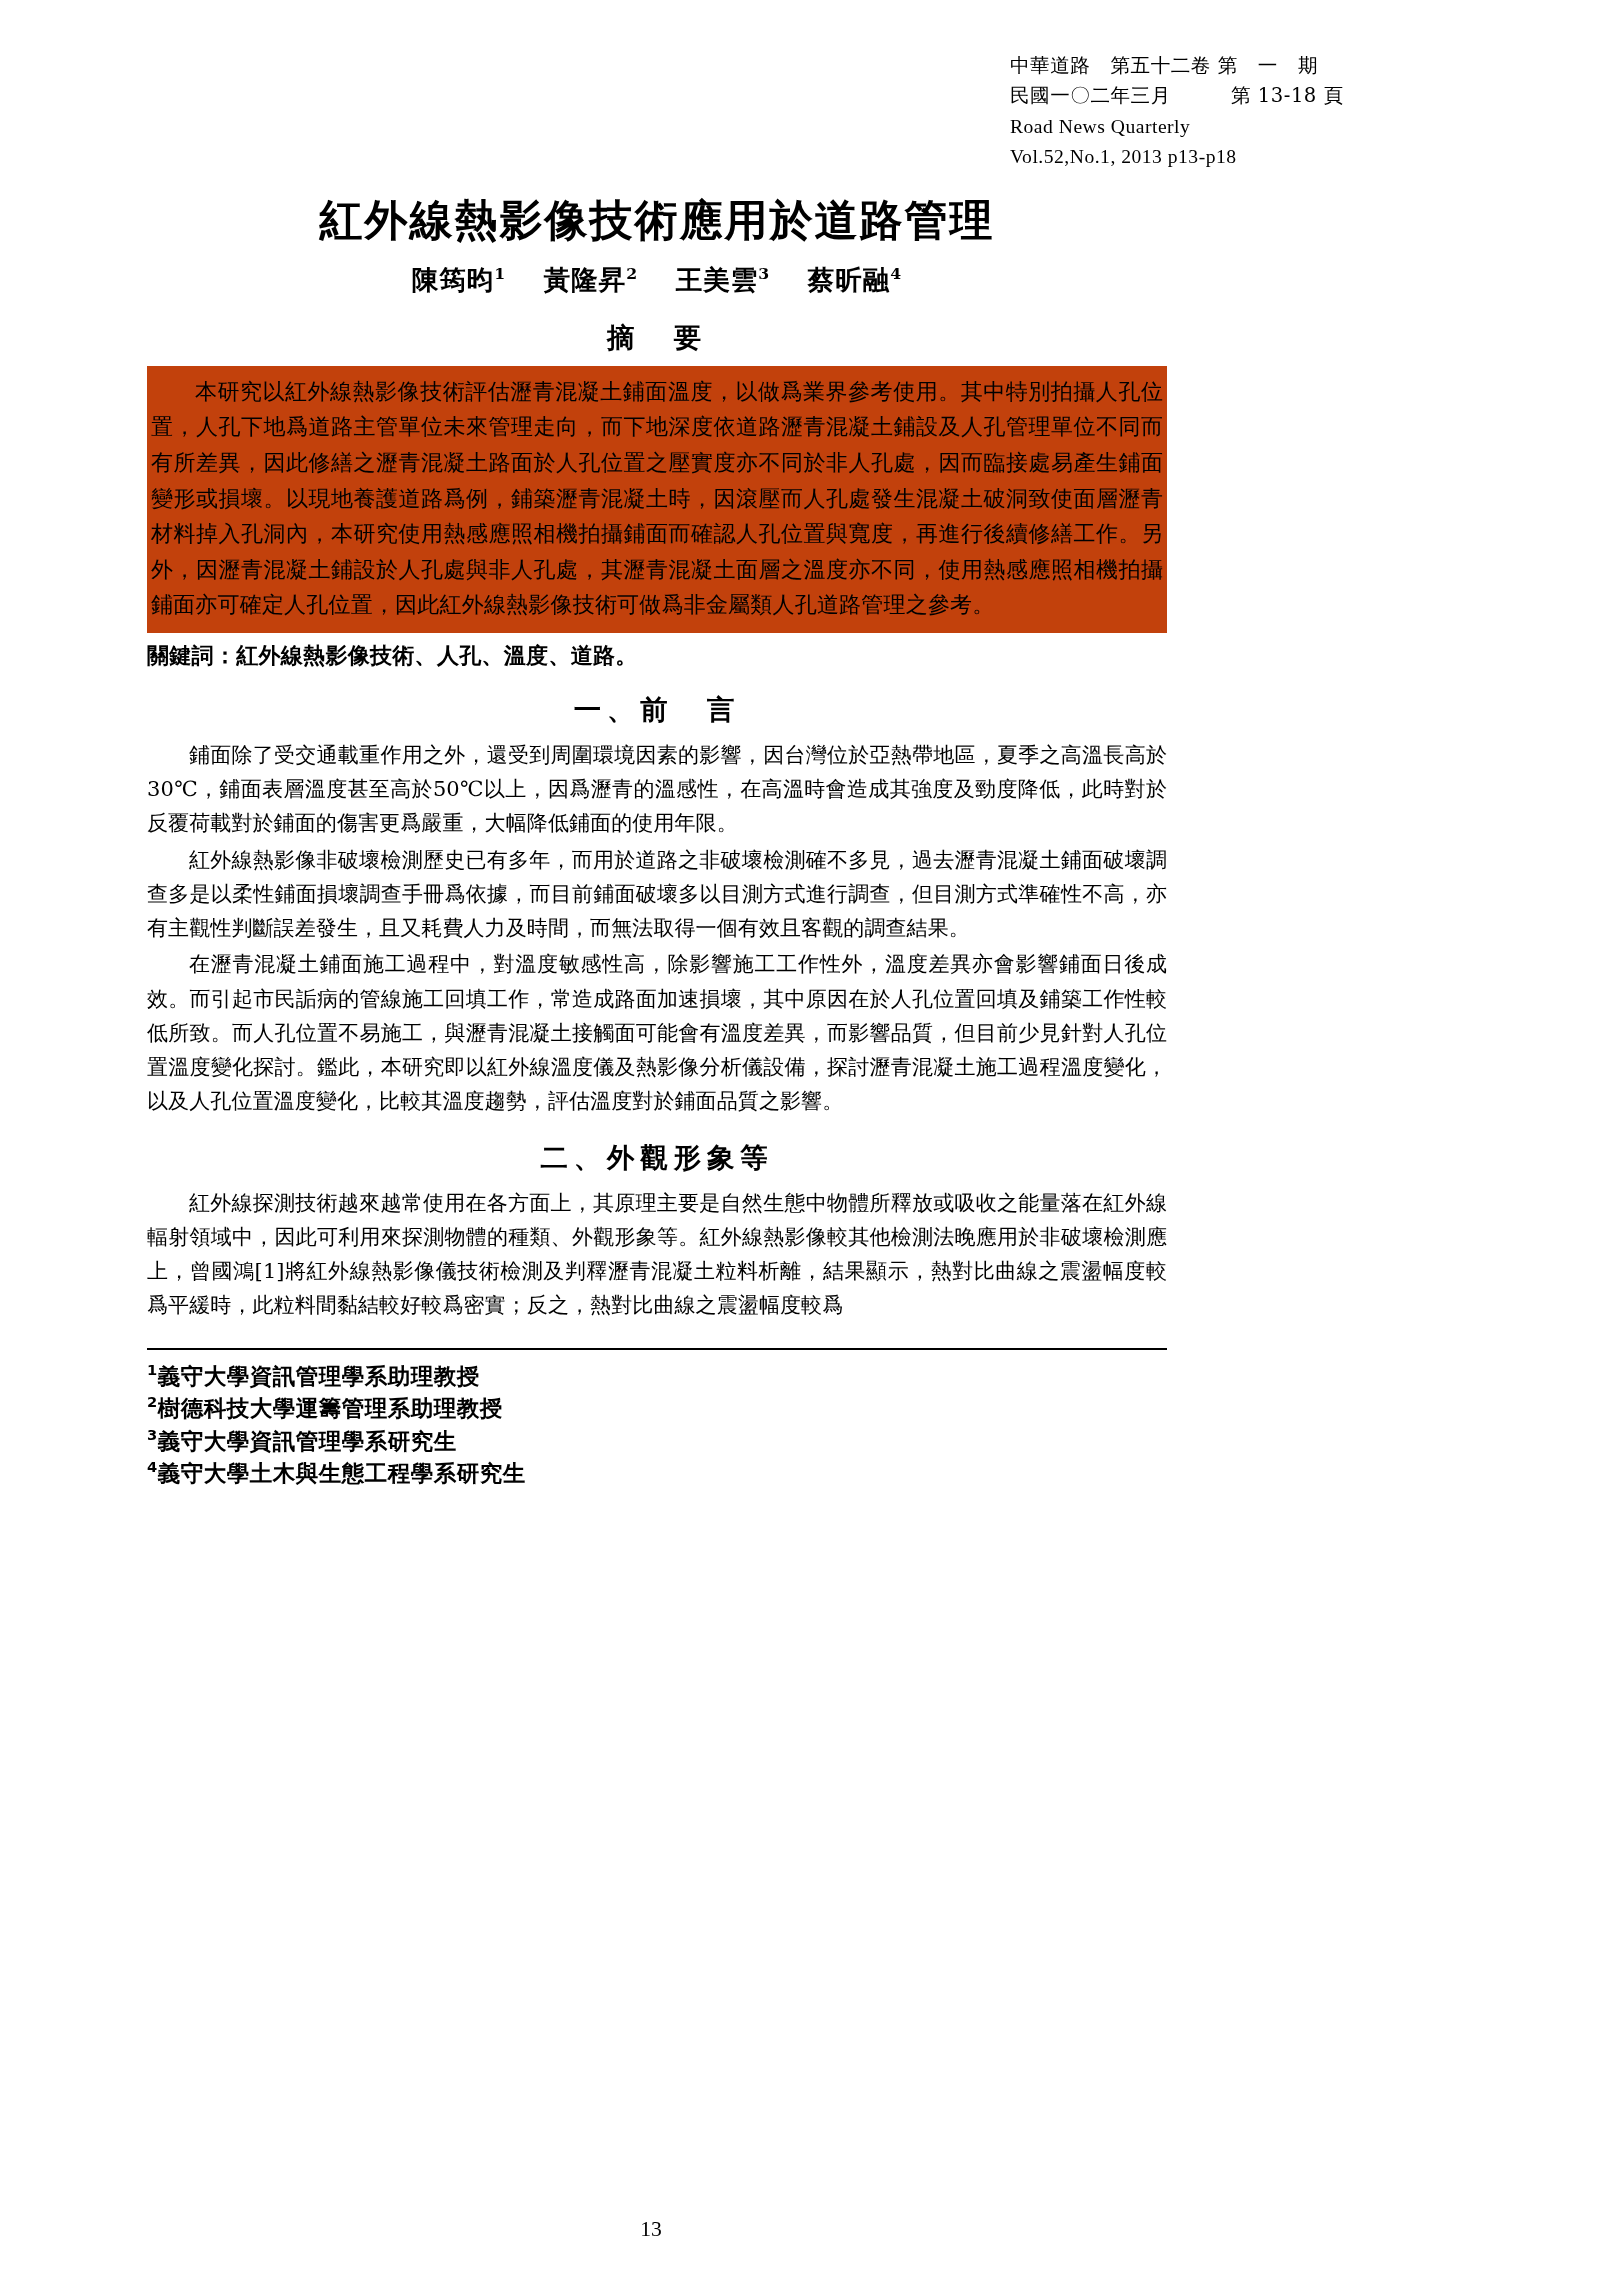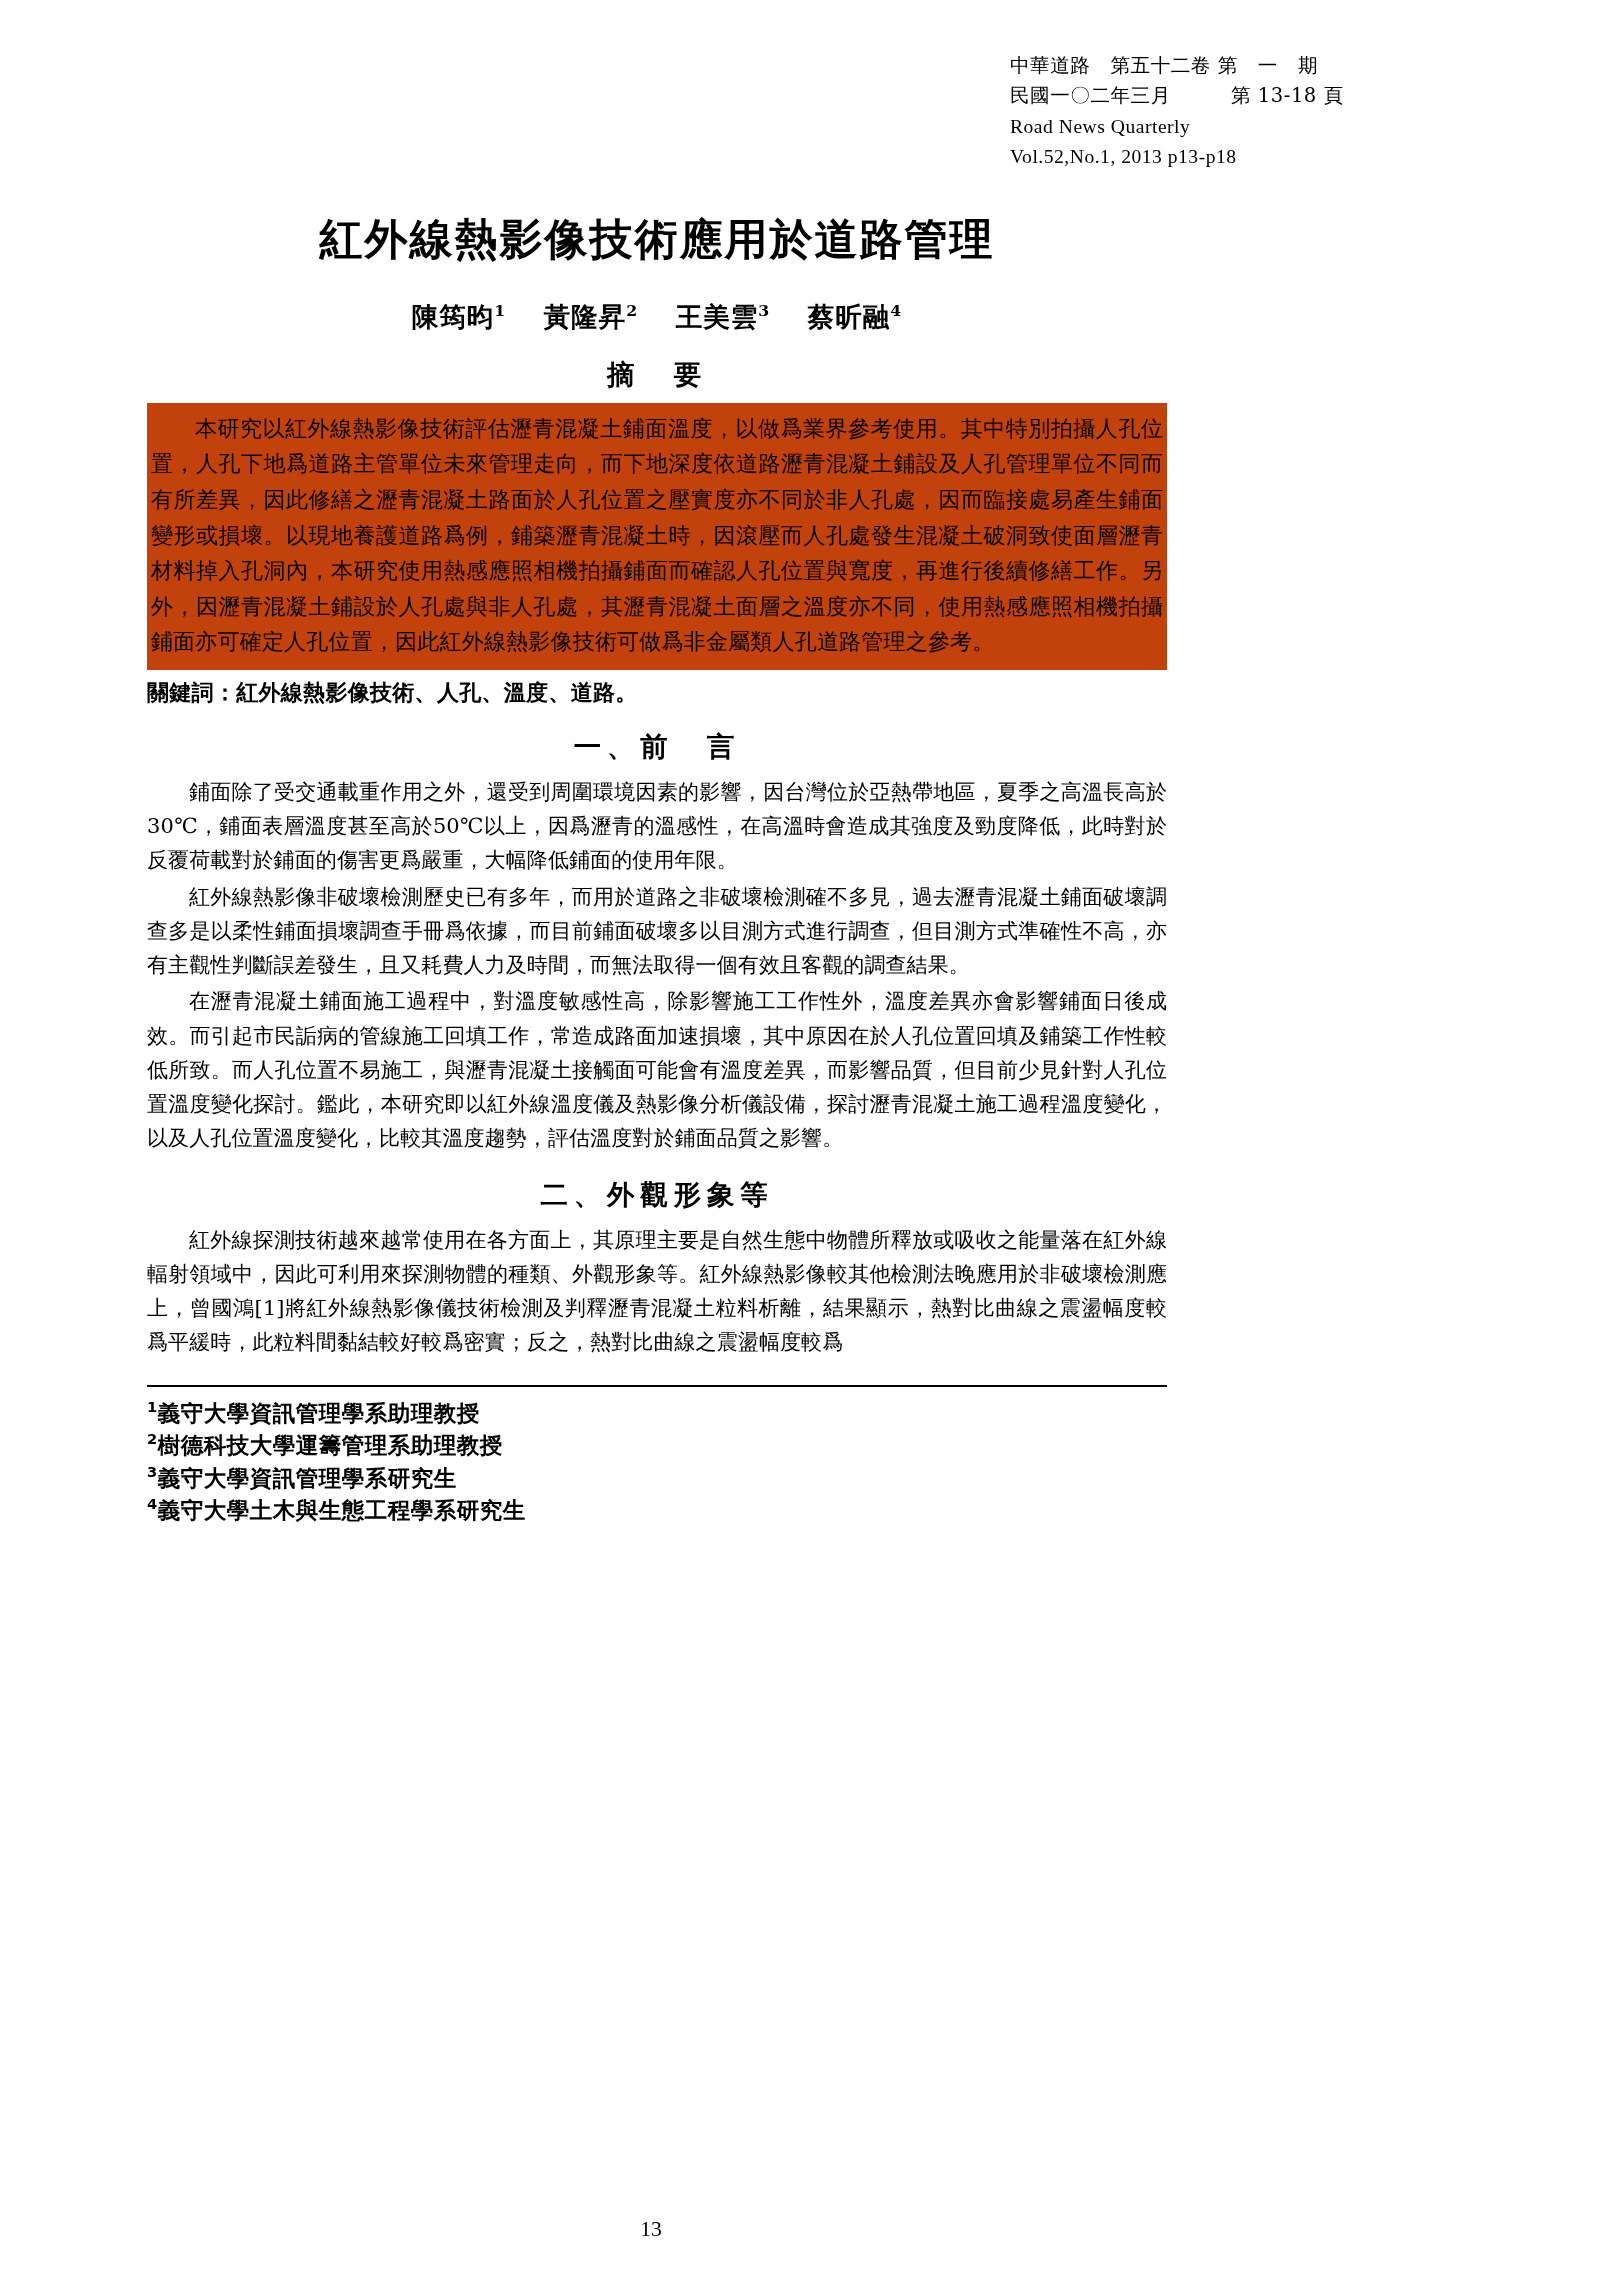--- a/index.html
+++ b/index.html
@@ -37,30 +37,30 @@
     font-family: "Liberation Serif", serif;
     letter-spacing: 0.5px;
   }
 
   
   .title {
     text-align: center;
     font-size: 43px;
     font-weight: bold;
     letter-spacing: 2px;
-    margin-top: 39px;
+    margin-top: 20px;
     font-family: "DejaVu Serif", "Liberation Serif", serif;
   }
 
   
   .authors {
     text-align: center;
     font-size: 26.5px;
     font-weight: bold;
-    margin-top: 30px;
+    margin-top: 12px;
     letter-spacing: 1px;
   }
   .authors .au { margin: 0 13.7px; white-space: nowrap; }
   .authors sup { font-size: 15.7px; font-weight: bold; vertical-align: super; }
 
   .reprint {
     text-align: center;
     font-size: 19.6px;
     margin-top: 23.5px;
     font-weight: bold;

